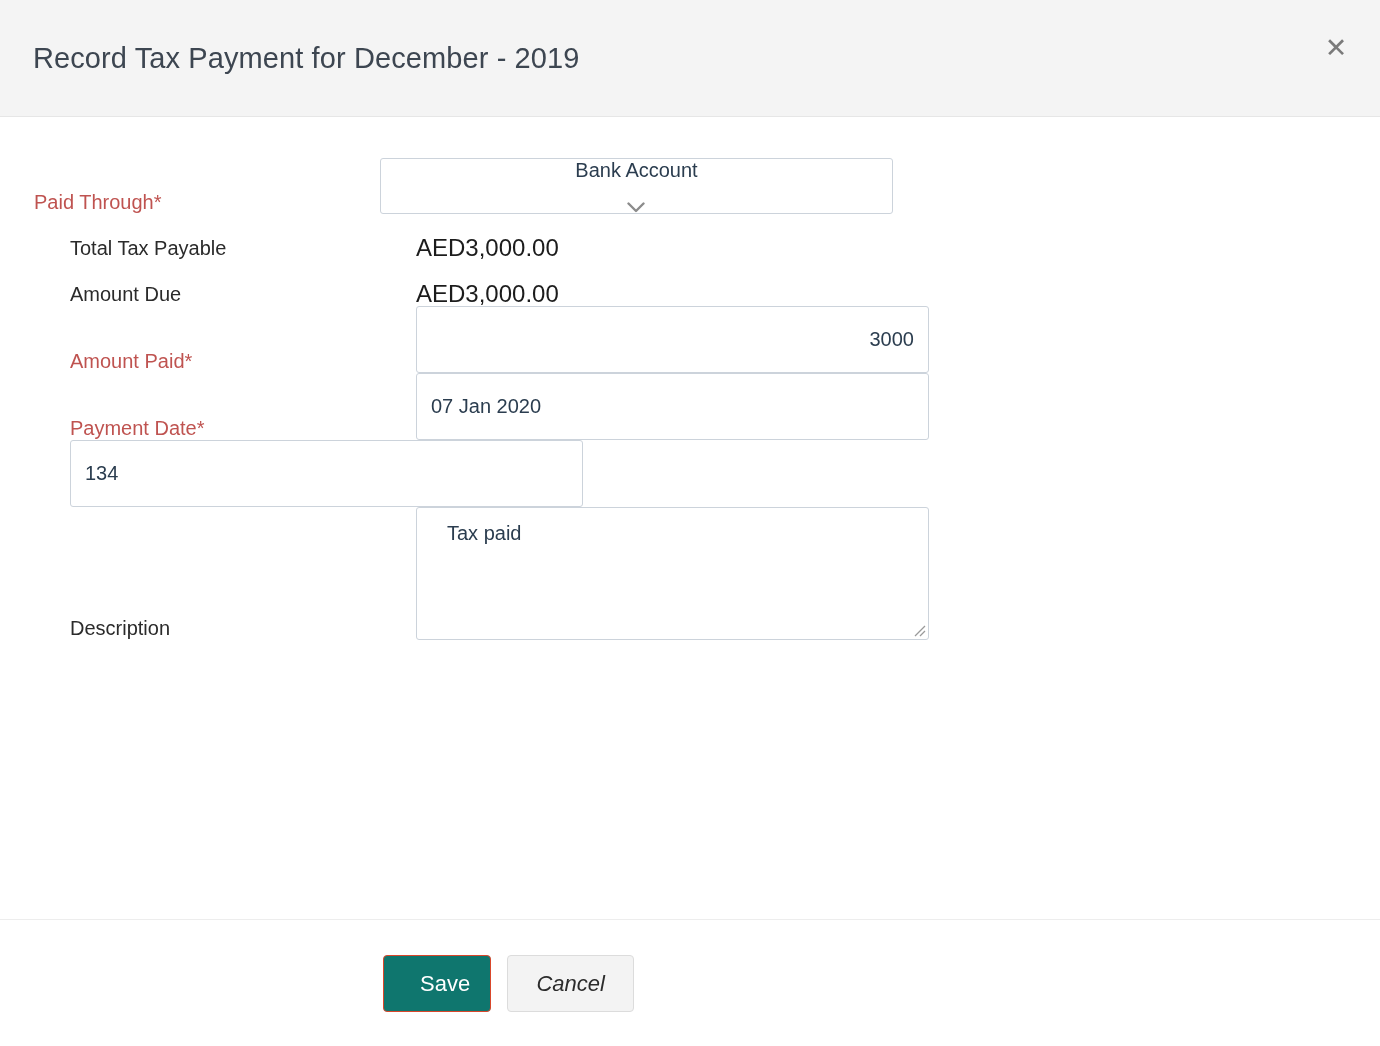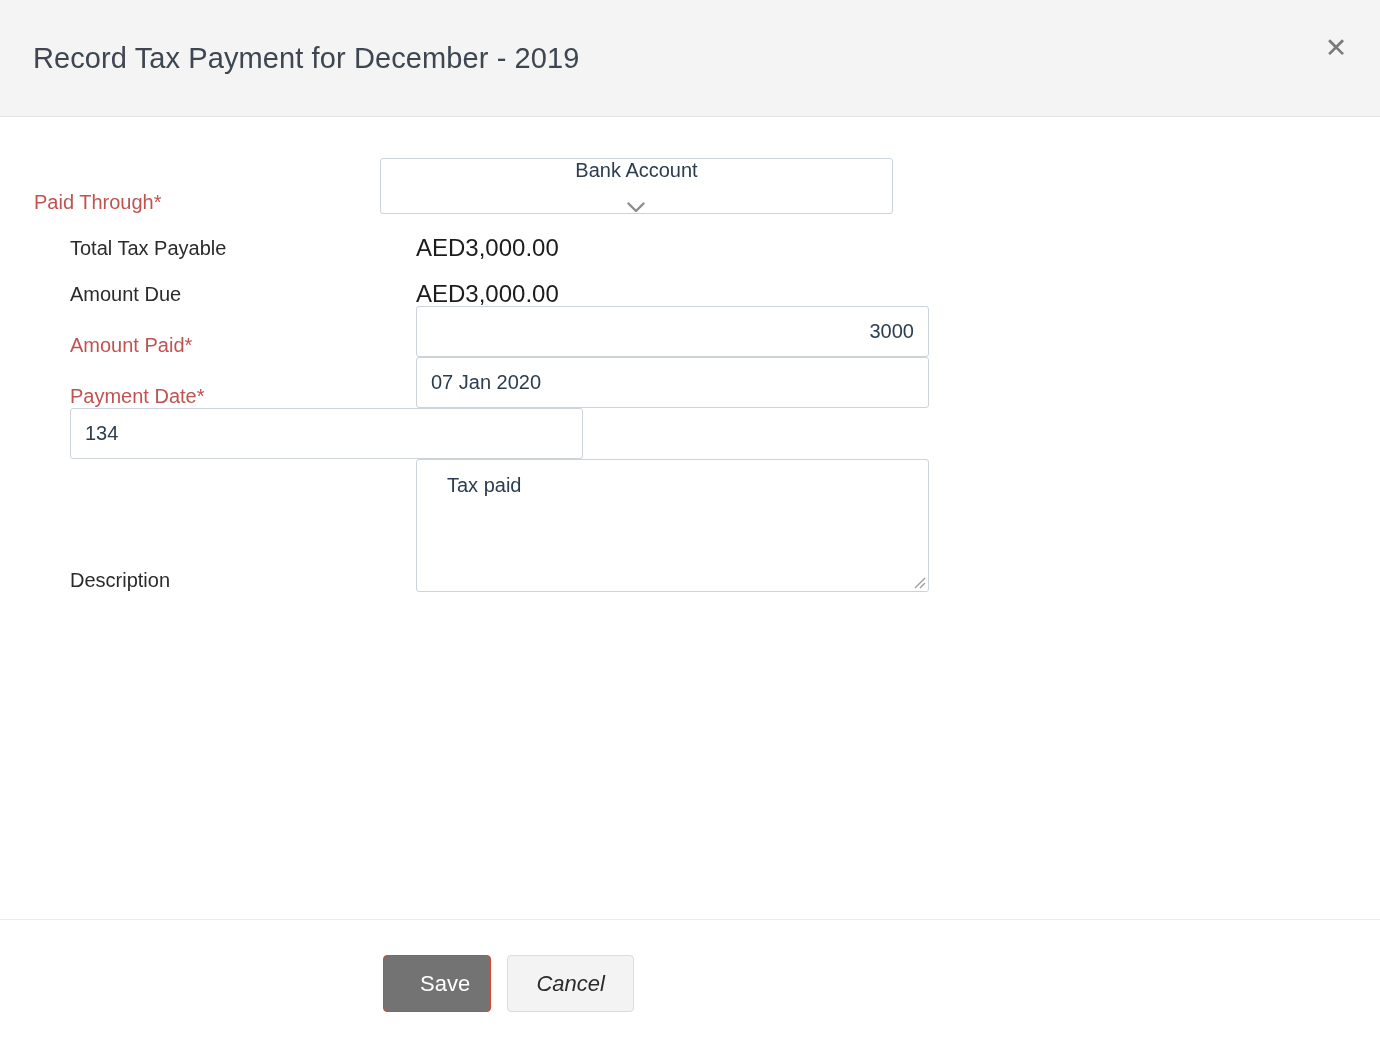--- a/index.html
+++ b/index.html
@@ -114,21 +114,21 @@
     border: 1px solid #ccd3db;
     border-radius: 3px;
     background: #ffffff;
     font-family: "Liberation Sans", sans-serif;
     font-size: 20px;
     color: #2b3d4f;
     outline: none;
     flex-direction: column;
   }
   .text-input {
-    height: 51px;
+    height: 67px;
     padding: 0 14px;
     line-height: 49px;
   }
   .text-input.right { text-align: right; }
 
   .select-box {
     height: 56px;
     padding: 0 14px;
     display: flex;
     align-items: center;
@@ -181,21 +181,21 @@
     font-family: "Liberation Sans", sans-serif;
     font-size: 22px;
     border-radius: 4px;
     cursor: pointer;
     box-sizing: border-box;
     padding: 0 20px;
     height: 57px;
     line-height: 55px;
   }
   .btn-save {
-    background: #737373;
+    background: #0f766e;
     border: 1px solid #d9472b;
     color: #ffffff;
     min-width: 105px;
     padding-left: 36px;
   }
   .btn-cancel {
     background: #f3f3f3;
     border: 1px solid #dcdcdc;
     color: #2b2b2b;
     margin-left: 16px;

